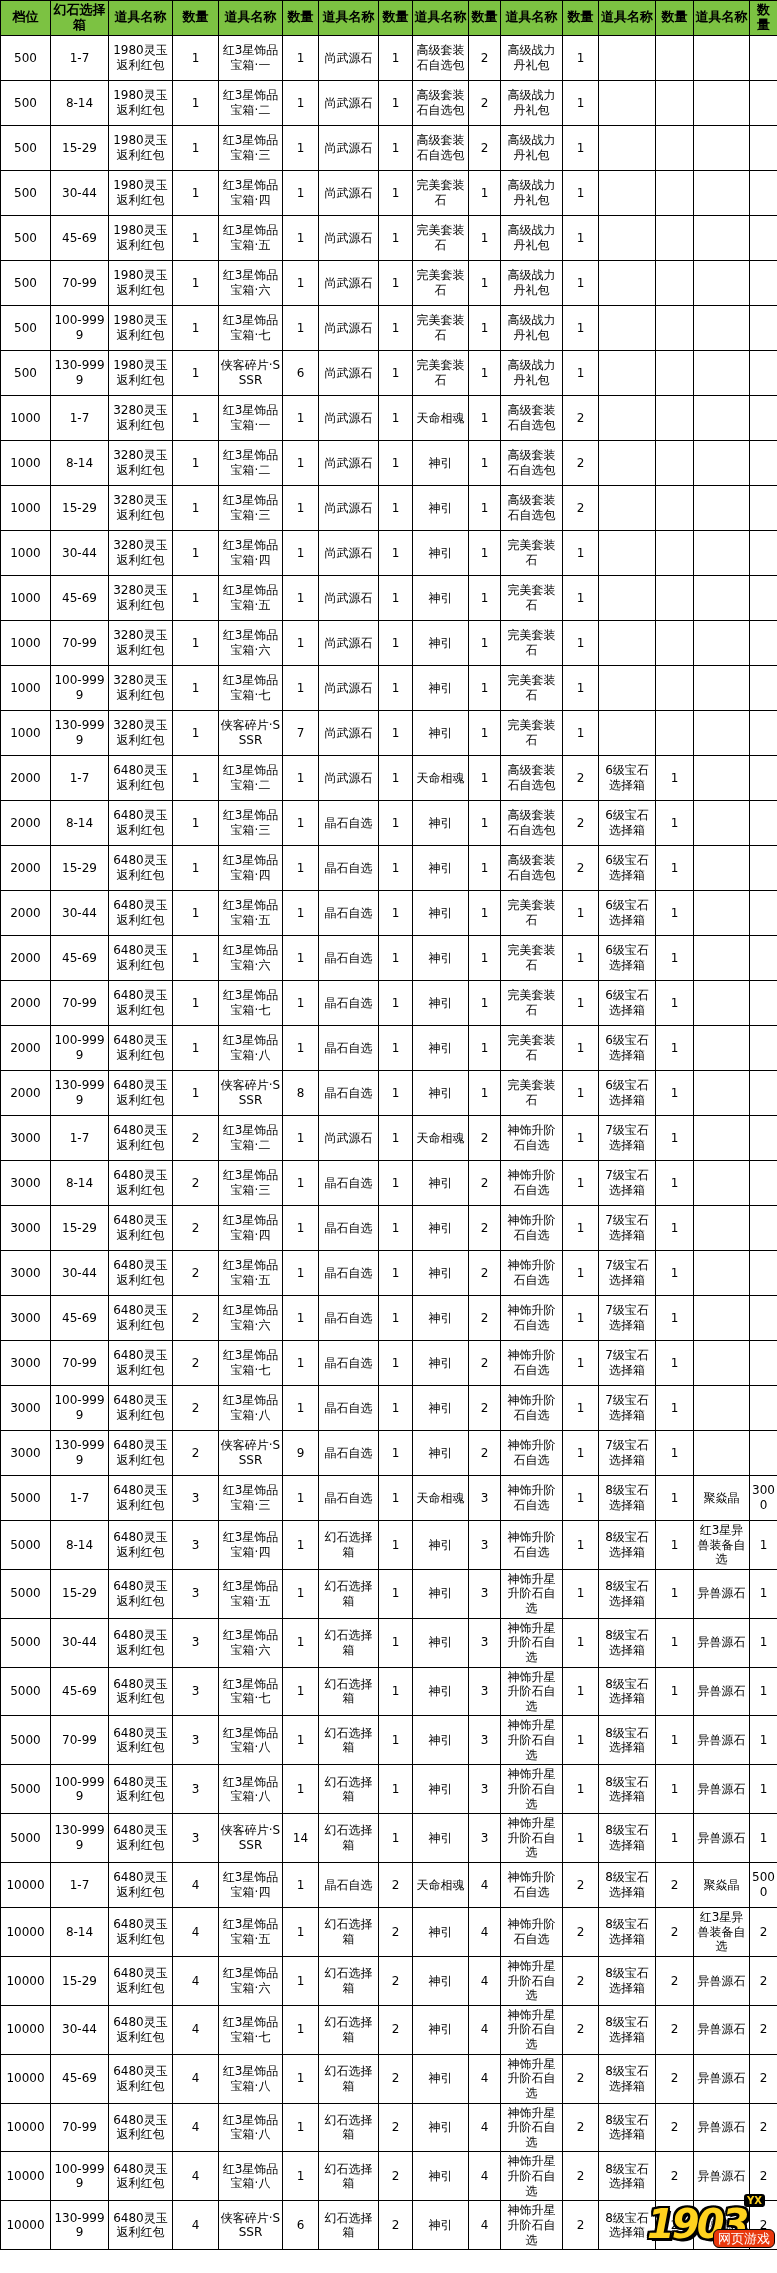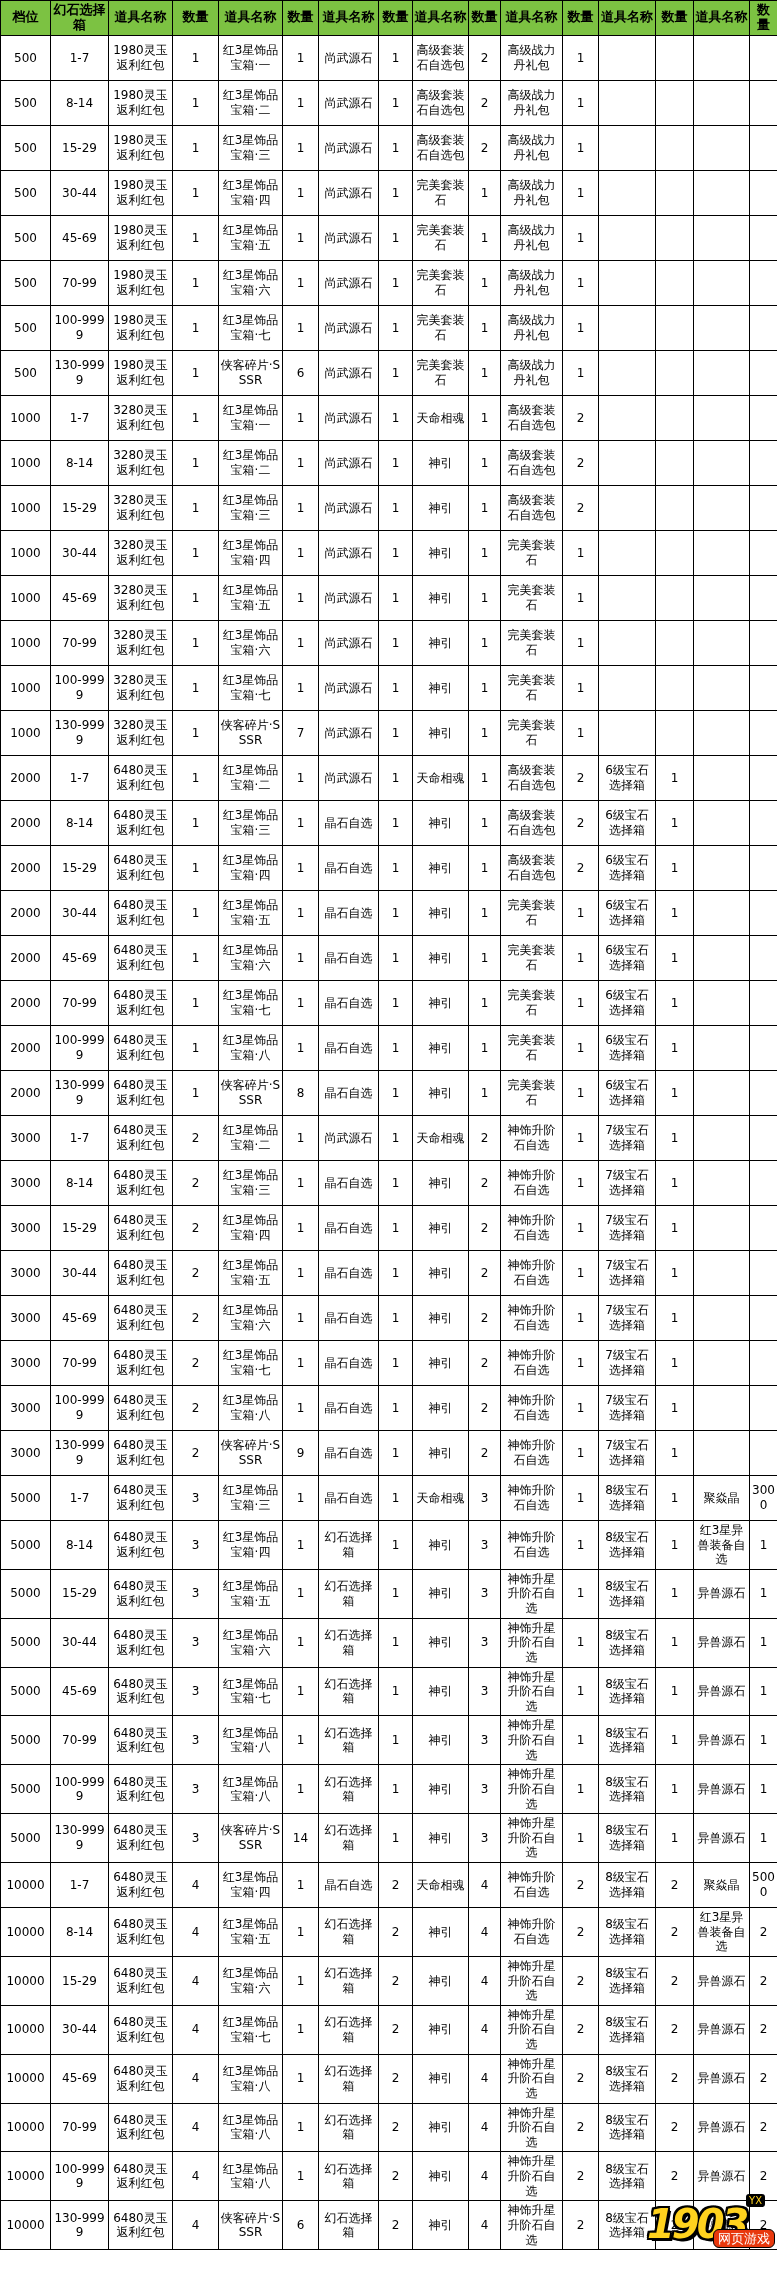--- a/index.html
+++ b/index.html
@@ -15,21 +15,21 @@
     position:absolute;left:0;bottom:2px;
     font-family:"DejaVu Sans",sans-serif;
     font-style:italic;font-weight:900;font-size:40px;line-height:1;
     letter-spacing:-3px;color:#ffd21e;
     text-shadow:2px 0 #000,-2px 0 #000,0 2px #000,0 -2px #000,
                 2px 2px #000,-2px -2px #000,2px -2px #000,-2px 2px #000,
                 3px 3px 0 #000;
   }
   .logo-yx{
     position:absolute;top:-2px;right:10px;background:#000;color:#ffd21e;
-    font-size:10px;font-weight:normal;padding:1px 3px;border-radius:3px;line-height:1.1;
+    font-size:10px;font-weight:bold;padding:1px 3px;border-radius:3px;line-height:1.1;
   }
   .logo-badge{
     position:absolute;bottom:-2px;right:0;background:#e8380d;color:#fff;
     font-size:13px;font-weight:normal;padding:1px 4px;border-radius:6px;
     border:1px solid #000;line-height:1.2;white-space:nowrap;
   }
 </style>
 </head>
 <body>
 

